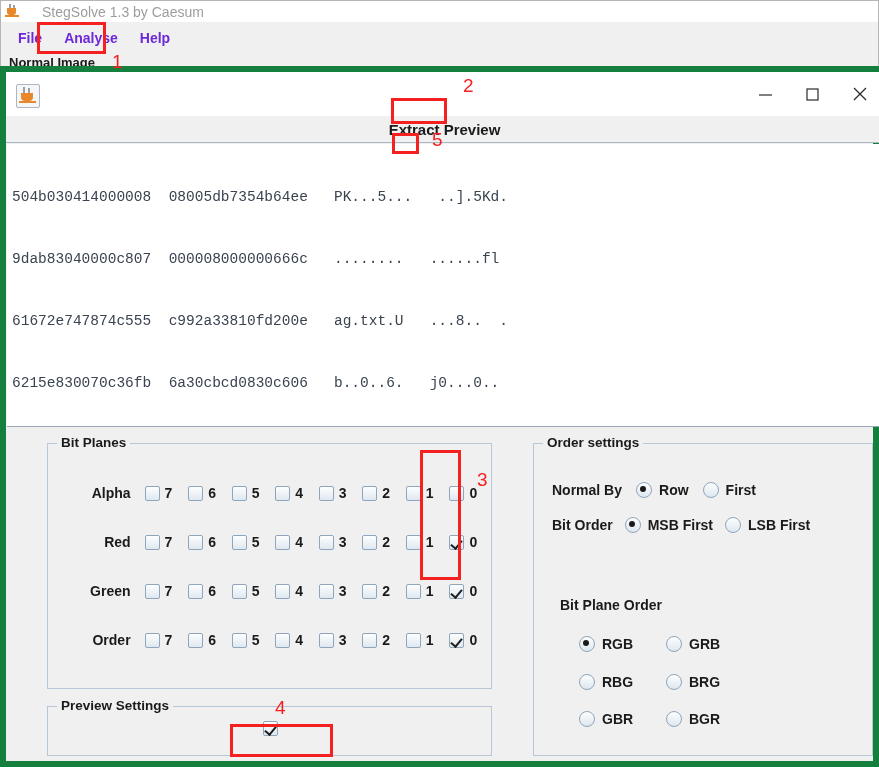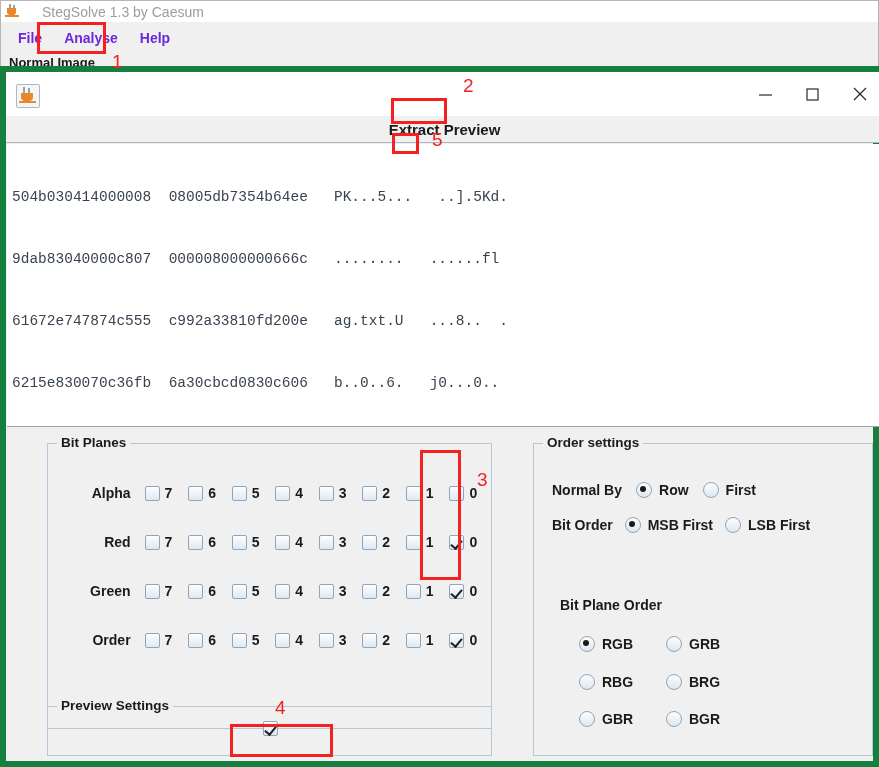--- a/index.html
+++ b/index.html
@@ -156,21 +156,21 @@
     box-sizing: border-box;
   }
   .group-title {
     position: absolute; top: -9px; left: 9px;
     background: #f0f0f0; padding: 0 4px;
     font-size: 13.5px; font-weight: 700; color: #1a1a1a;
     white-space: nowrap;
     font-family: "Liberation Sans", sans-serif;
   }
 
-  #grp-bitplanes { left: 41px; top: 371px; width: 445px; height: 286px; }
+  #grp-bitplanes { left: 41px; top: 371px; width: 445px; height: 246px; }
   #grp-preview   { left: 41px; top: 634px; width: 445px; height: 50px; }
   #grp-order     { left: 527px; top: 371px; width: 340px; height: 313px; }
 
   
   .bp-row {
     position: absolute; left: 0; width: 445px; height: 22px;
     display: flex; align-items: center;
   }
   .bp-label {
     width: 105px; text-align: right; padding-right: 14px;

